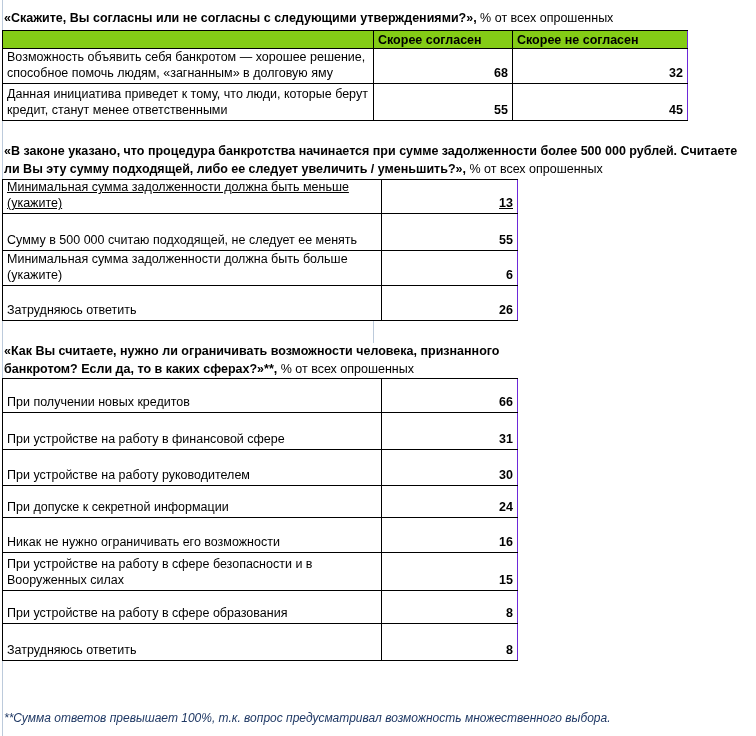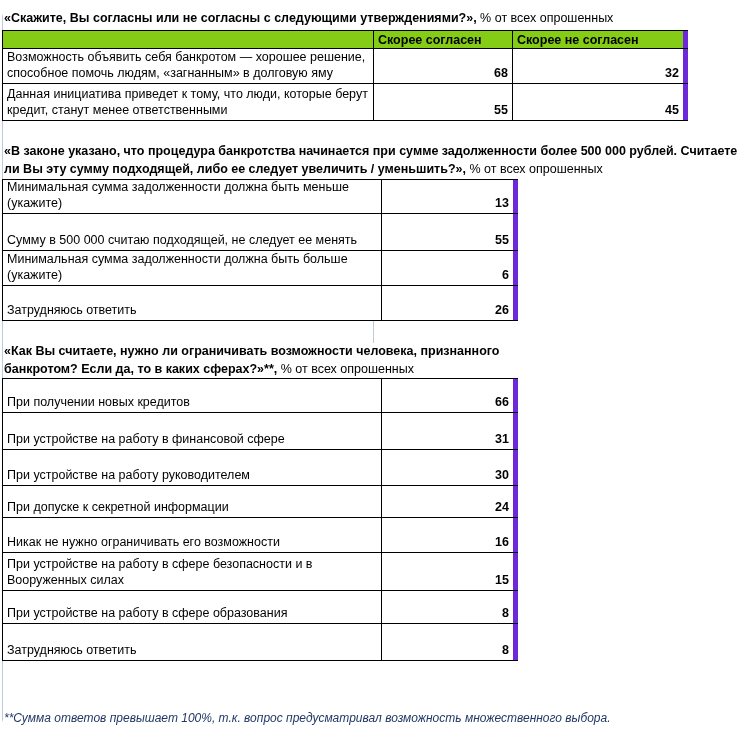--- a/index.html
+++ b/index.html
@@ -1,35 +1,35 @@
 <!DOCTYPE html>
 <html><head>
 <meta charset="utf-8">
 <style>
   html,body{margin:0;padding:0;background:#fff;}
   .screen{
     position:relative;width:756px;height:736px;overflow:hidden;background:#ffffff;
-    font-family:"Liberation Sans","DejaVu Sans",sans-serif;color:#000;border-radius:26px;
+    font-family:"Liberation Sans","DejaVu Sans",sans-serif;color:#000;
   }
   
   .gridline-v{position:absolute;width:1px;background:#bccadb;z-index:0;}
   
   .section-title{position:absolute;left:4px;z-index:1;font-size:12.5px;line-height:18px;}
   .title-line{white-space:nowrap;}
   .tl-bold{font-weight:bold;}
   .tl-normal{font-weight:normal;}
   
   .tbl{position:absolute;left:2px;z-index:2;background:#fff;border-top:1px solid #000;}
   .trow{display:flex;box-sizing:border-box;border-bottom:1px solid #000;}
   .tcell{
     box-sizing:border-box;border-left:1px solid #000;overflow:hidden;
     display:flex;align-items:flex-end;padding:0 4px 2px 4px;
     font-size:12.5px;line-height:16px;
   }
-  .tcell:last-child{border-right:5px solid #6d28d9;}
+  .tcell:last-child{border-right:1px solid #6d28d9;}
   .lbl{width:371px;}
   .v1{width:139px;}
   .v2{width:176px;}
   .vs{width:137px;margin-left:8px;}
   .num{justify-content:flex-end;font-weight:bold;}
   .hdr .tcell{background:#84cc16;font-weight:bold;align-items:center;padding-bottom:0;}
   
   .footnote{
     position:absolute;left:4px;top:711px;z-index:1;
     font-size:12px;font-style:italic;color:#1f3864;white-space:nowrap;
@@ -64,21 +64,21 @@
       <div class="tcell v2 num">45</div>
     </div>
   </div>
 
   <div class="section-title" style="top:142px;">
     <div class="title-line"><span class="tl-bold">«В законе указано, что процедура банкротства начинается при сумме задолженности более 500 000 рублей. Считаете</span><span class="tl-normal"></span></div>
     <div class="title-line"><span class="tl-bold">ли Вы эту сумму подходящей, либо ее следует увеличить / уменьшить?»,</span><span class="tl-normal"> % от всех опрошенных</span></div>
   </div>
 
   <div class="tbl" style="top:179px;">
-    <div class="trow" style="height:34px;">
+    <div class="trow" style="height:34px;text-decoration:underline;">
       <div class="tcell lbl">Минимальная сумма задолженности должна быть меньше (укажите)</div>
       <div class="tcell vs num">13</div>
     </div>
     <div class="trow" style="height:37px;">
       <div class="tcell lbl">Сумму в 500 000 считаю подходящей, не следует ее менять</div>
       <div class="tcell vs num">55</div>
     </div>
     <div class="trow" style="height:35px;">
       <div class="tcell lbl">Минимальная сумма задолженности должна быть больше (укажите)</div>
       <div class="tcell vs num">6</div>

